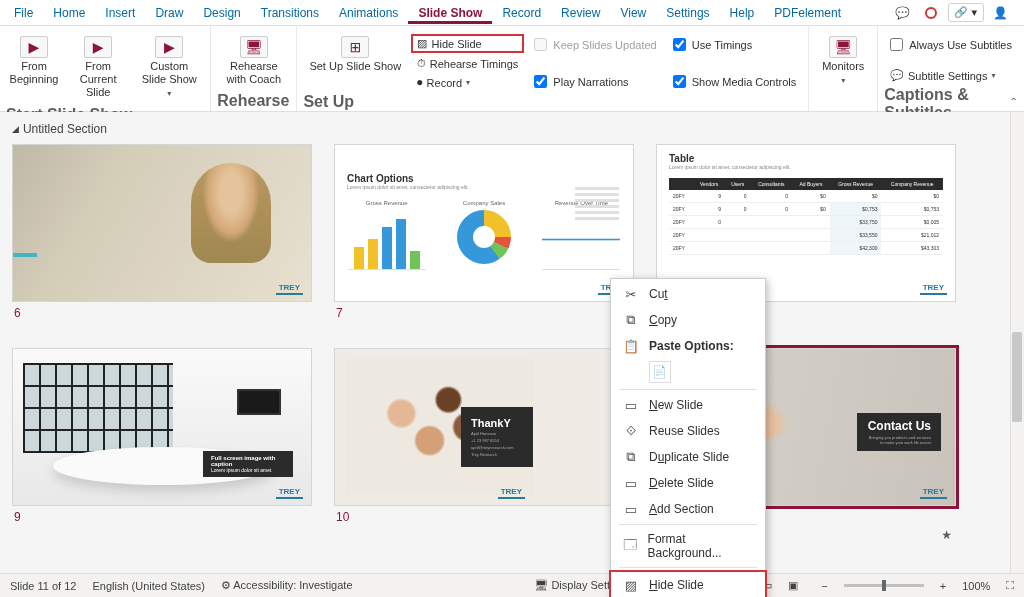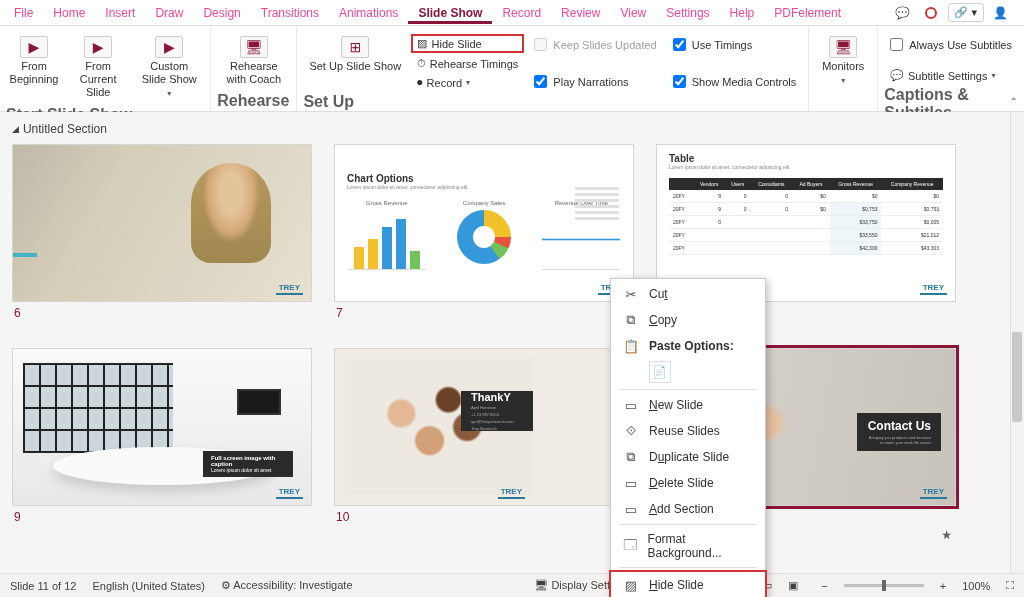--- a/index.html
+++ b/index.html
@@ -1,20 +1,20 @@
 <!DOCTYPE html>
 <html><head>
   <meta charset="utf-8">
   <style>
     * { margin: 0; padding: 0; box-sizing: border-box; font-family: "Segoe UI", Arial, sans-serif; }
     body { width: 1024px; height: 597px; background: #f3f2f1; overflow: hidden; position: relative; font-size: 11px; color: #323130; }
     
     
     .menubar { height: 26px; background: #fff; border-bottom: 1px solid #e1dfdd; display: flex; align-items: center; padding: 0 4px; }
-    .menubar-item { padding: 4px 10px; cursor: pointer; font-size: 12px; color: #ec4899; }
+    .menubar-item { padding: 4px 10px; cursor: pointer; font-size: 12px; color: #0369a1; }
     .menubar-item.active { border-bottom: 3px solid #8b1538; color: #8b1538; font-weight: 600; padding-bottom: 1px; }
     .menubar-spacer { flex: 1; }
     .menubar-right { display: flex; gap: 6px; align-items: center; padding-right: 8px; }
     .icon-btn { width: 22px; height: 20px; display: flex; align-items: center; justify-content: center; color: #605e5c; font-size: 12px; }
     .record-dot { width: 12px; height: 12px; border-radius: 50%; border: 2px solid #d13438; }
     .share-btn { border: 1px solid #d1d1d1; padding: 2px 6px; border-radius: 3px; font-size: 11px; }
     
     
     .ribbon { height: 86px; background: #fff; border-bottom: 1px solid #e1dfdd; display: flex; position: relative; }
     .ribbon-group { display: flex; flex-direction: column; border-right: 1px solid #e8e8e8; padding: 2px 6px 2px 6px; }
@@ -76,21 +76,21 @@
     
     .s9-bg { width: 100%; height: 100%; background: linear-gradient(180deg, #fafafa 0%, #e8e8e8 100%); position: relative; }
     .s9-windows { position: absolute; left: 10px; top: 14px; width: 150px; height: 90px; background: repeating-linear-gradient(90deg, #222 0 2px, transparent 2px 16px), repeating-linear-gradient(0deg, #222 0 2px, transparent 2px 22px), #cdd8dc; }
     .s9-table { position: absolute; left: 40px; bottom: 20px; width: 220px; height: 38px; background: #fafafa; border-radius: 110px / 19px; box-shadow: 0 6px 12px rgba(0,0,0,0.15); }
     .s9-tv { position: absolute; right: 30px; top: 40px; width: 44px; height: 26px; background: #1a1a1a; border: 2px solid #333; }
     .s9-caption { position: absolute; right: 18px; bottom: 28px; background: #2b2b2b; color: #fff; padding: 4px 8px; font-size: 5px; width: 90px; }
     
     
     .s10-bg { width: 100%; height: 100%; background: #f0ece5; position: relative; }
     .s10-hands { position: absolute; inset: 10px 100px 10px 10px; background: radial-gradient(circle at 30% 40%, #e4b896 8%, transparent 10%), radial-gradient(circle at 55% 30%, #6b4228 8%, transparent 10%), radial-gradient(circle at 45% 60%, #d4a078 10%, transparent 12%), radial-gradient(circle at 65% 50%, #8b5a3c 9%, transparent 11%), #ede8e0; }
-    .s10-panel { position: absolute; right: 100px; top: 42px; background: #2b2b2b; color: #fff; padding: 0 10px; width: 72px; }
+    .s10-panel { position: absolute; right: 100px; top: 58px; background: #2b2b2b; color: #fff; padding: 10px 10px; width: 72px; }
     .s10-panel-title { font-size: 11px; font-weight: bold; }
     .s10-panel-line { font-size: 4px; color: #aaa; margin-top: 2px; }
     
     
     .s11-bg { width: 100%; height: 100%; background: linear-gradient(100deg, #d8d4cc 0%, #c8c4bc 100%); position: relative; }
     .s11-hands { position: absolute; left: 20px; top: 30px; width: 120px; height: 80px; background: radial-gradient(ellipse at 40% 50%, #eec9a8 30%, transparent 40%), radial-gradient(ellipse at 60% 55%, #e8c0a0 28%, transparent 38%); }
     .s11-panel { position: absolute; right: 14px; top: 64px; background: #2b2b2b; color: #fff; padding: 6px 10px; width: 84px; text-align: right; }
     .s11-panel-title { font-size: 12px; font-weight: bold; }
     .s11-panel-sub { font-size: 4px; color: #aaa; margin-top: 2px; }
     

